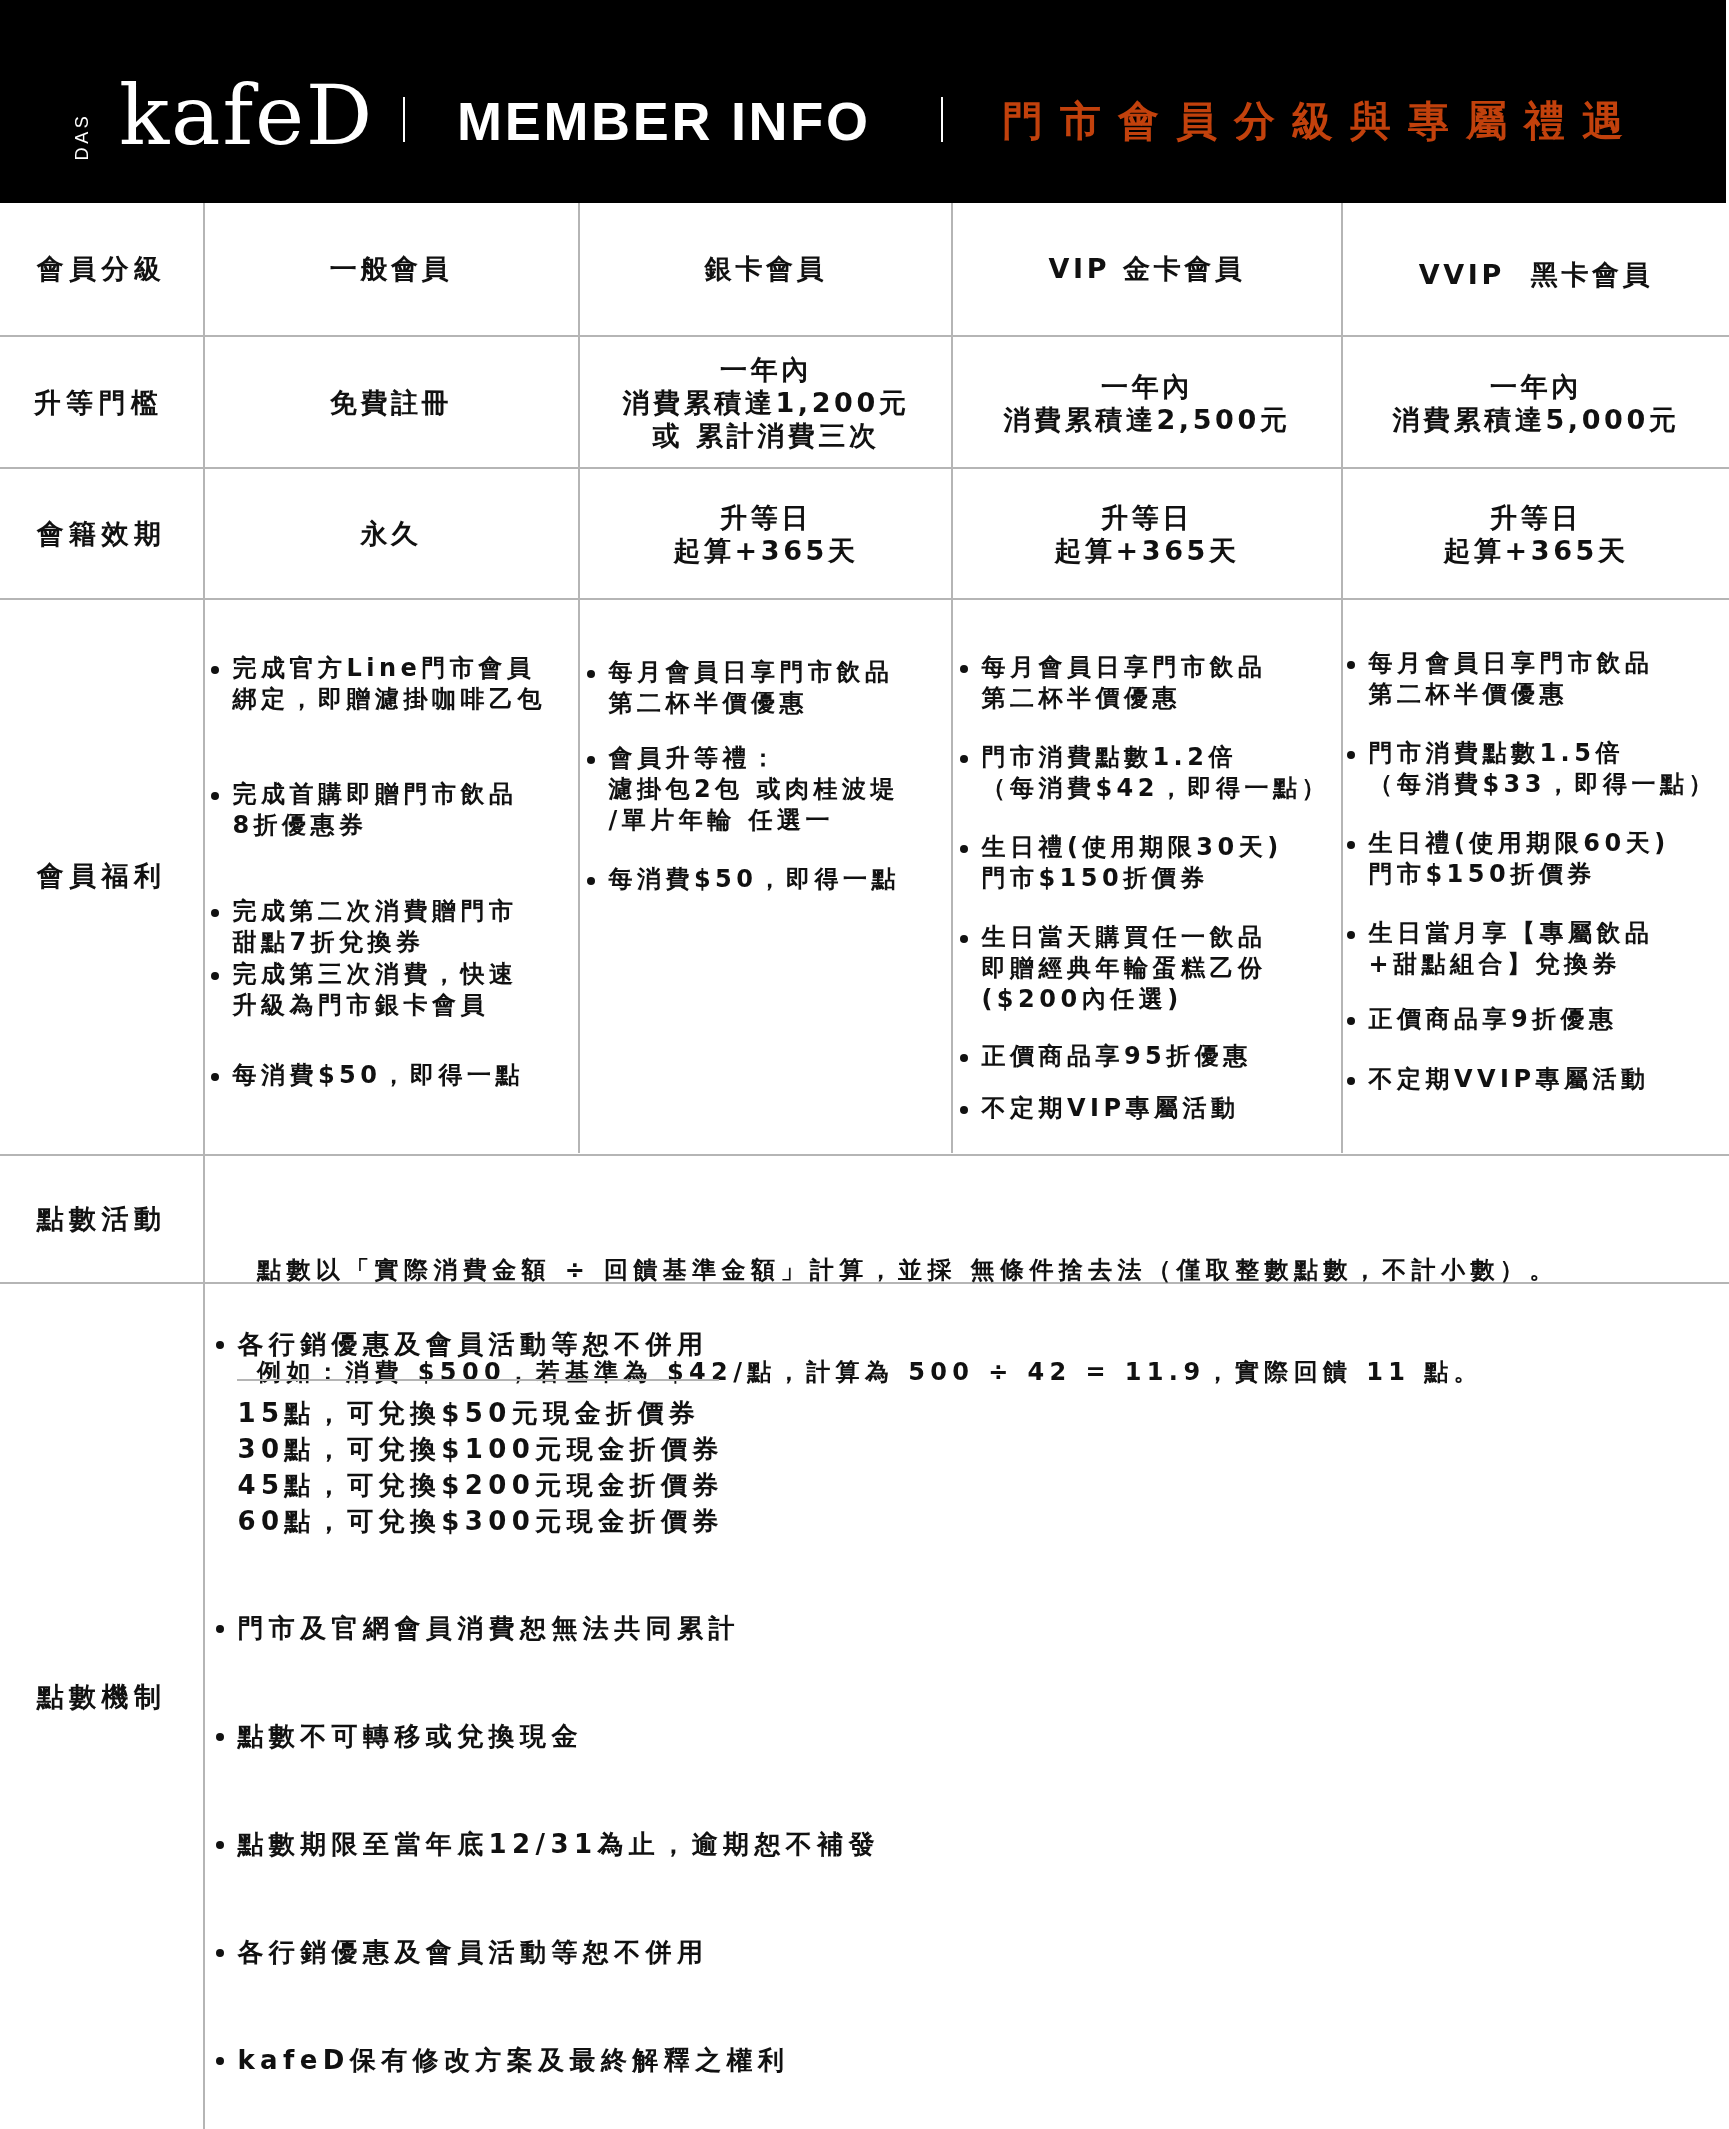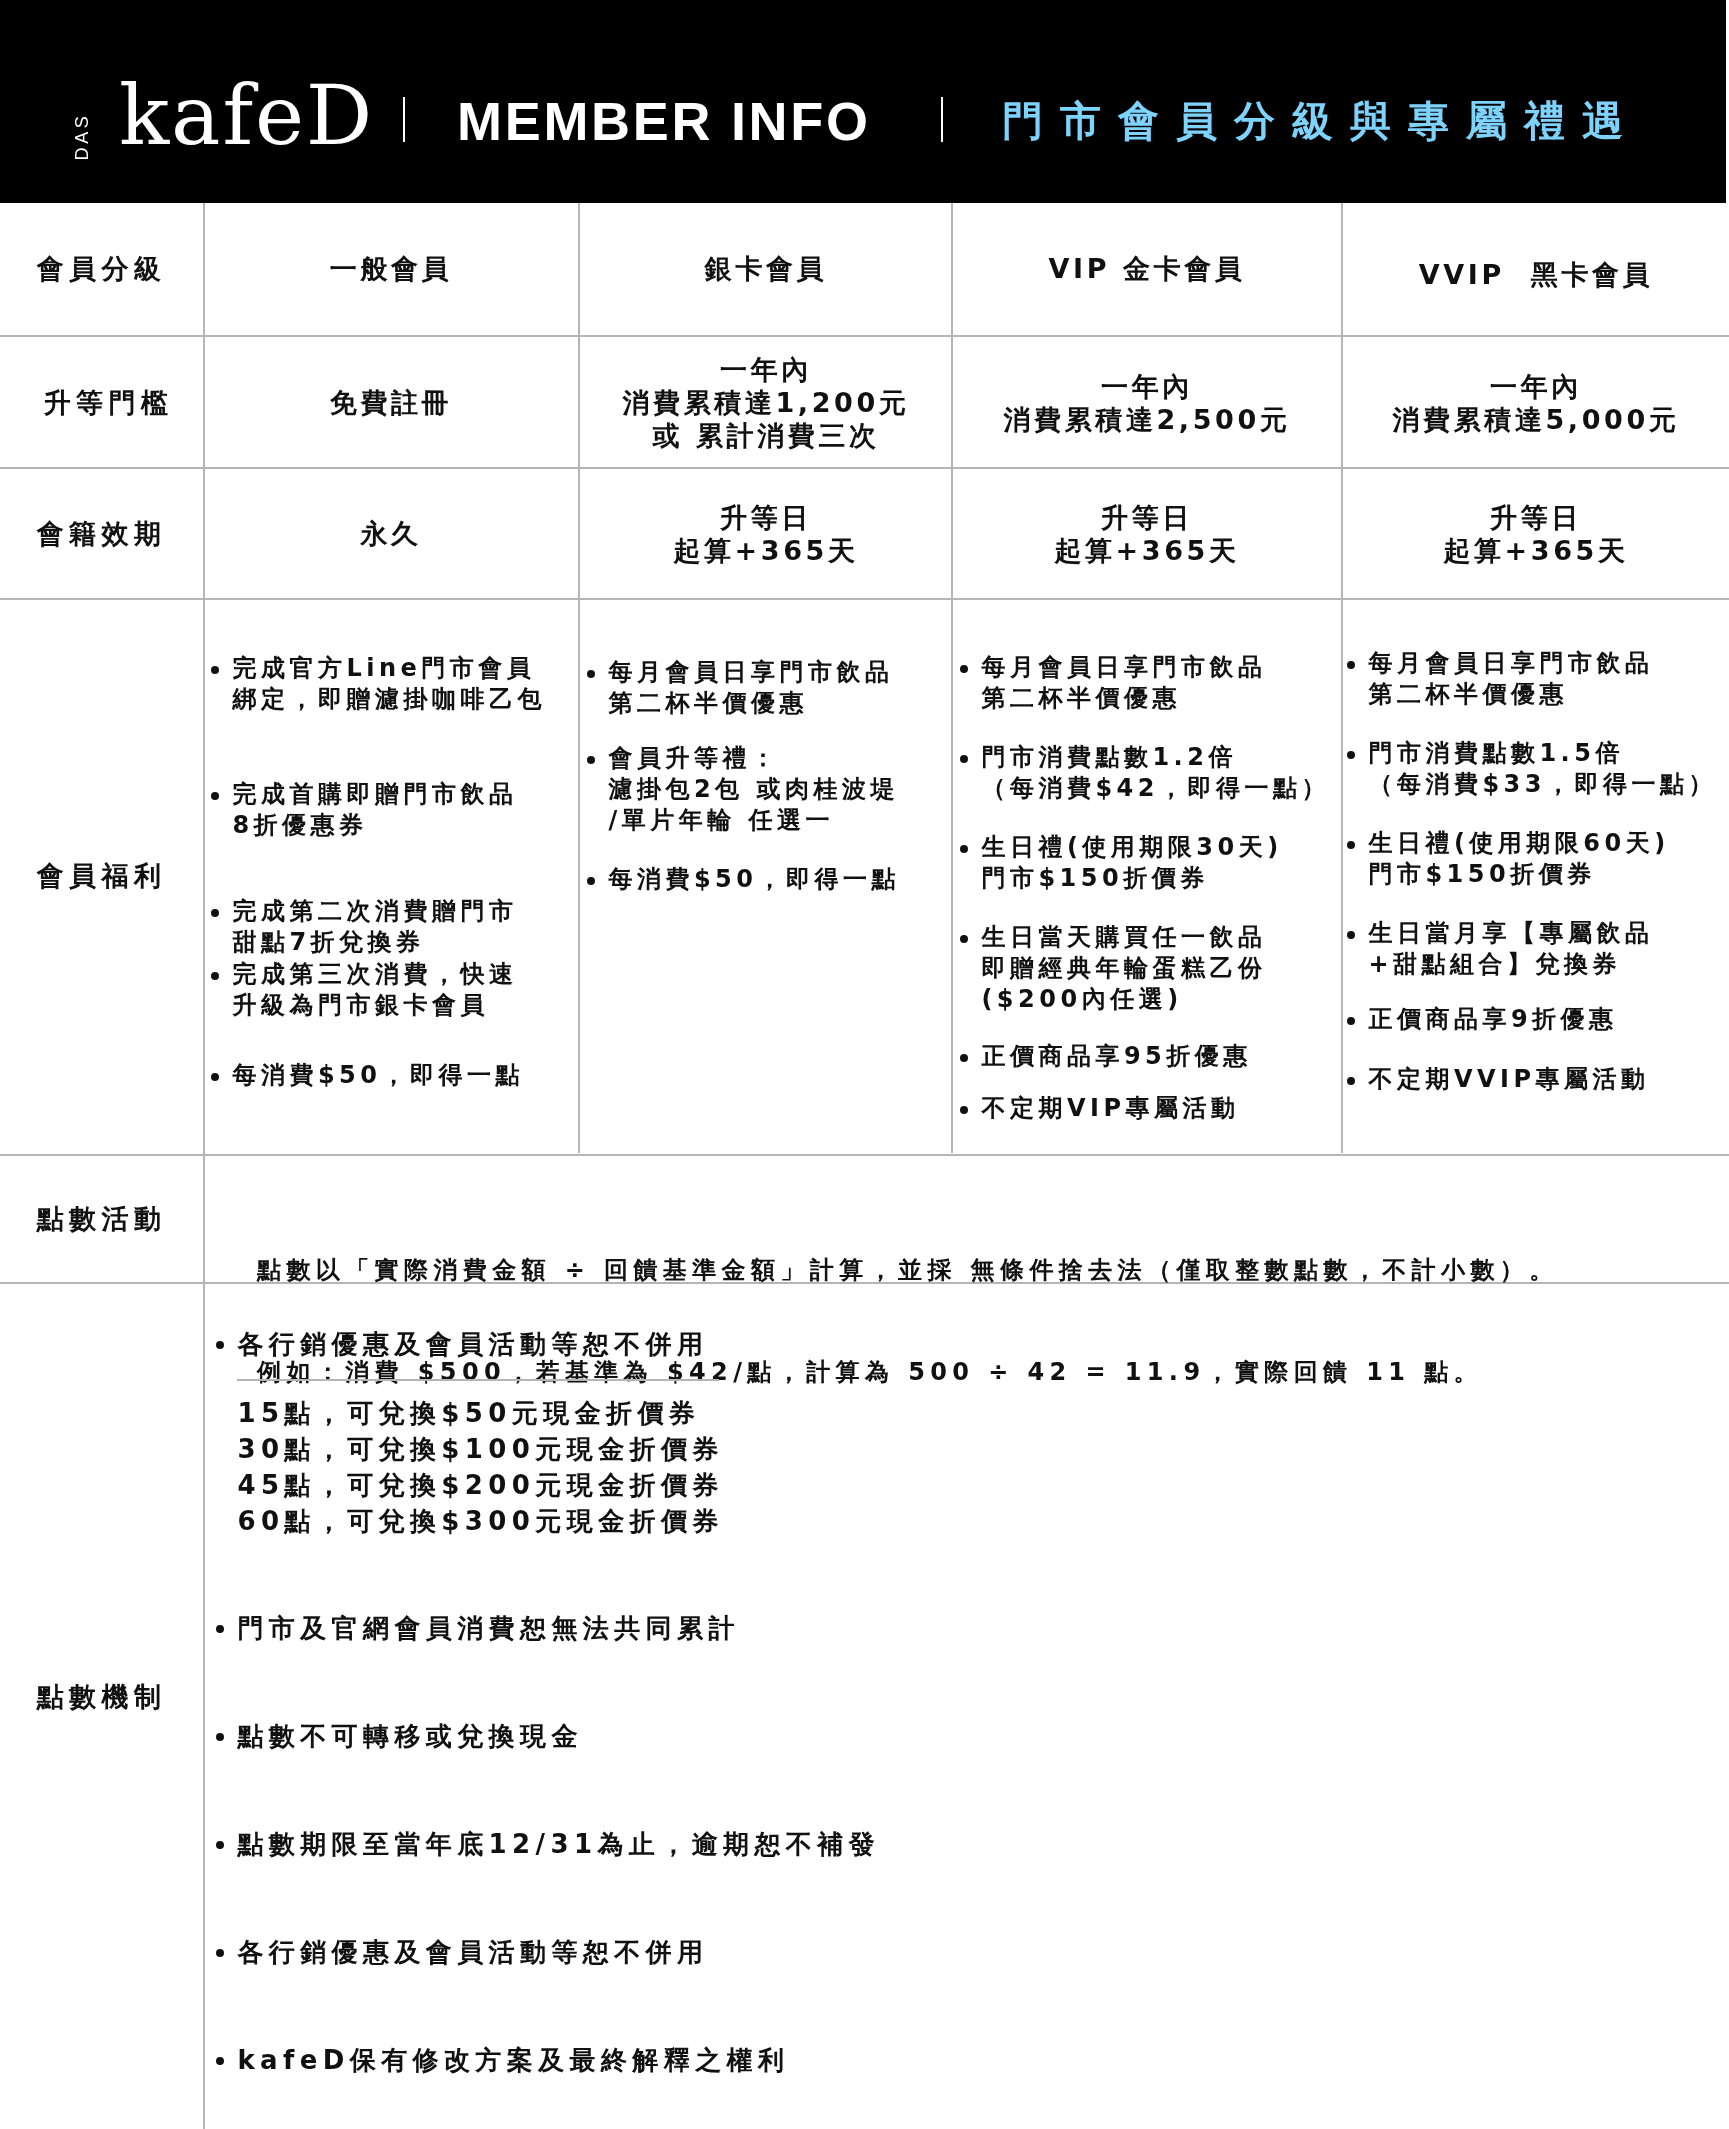--- a/index.html
+++ b/index.html
@@ -7,21 +7,21 @@
   body { font-family: "DejaVu Sans", "Liberation Sans", sans-serif; color: #111; position: relative; }
 
   .header { position: absolute; left: 0; top: 0; width: 1726px; height: 203px; background: #000; }
   .logo { position: absolute; left: 72px; top: 74px; height: 90px; display: flex; align-items: flex-end; color: #fff; }
   .logo-das { font-family: "Liberation Sans", sans-serif; font-size: 18px; letter-spacing: 3.6px; transform: rotate(-90deg); transform-origin: left bottom; position: absolute; left: 23.4px; top: 63px; width: 63px; height: 23.4px; white-space: nowrap; font-weight: 300; }
   .logo-kafed { position: absolute; left: 47px; top: 0; font-family: "DejaVu Serif", "Liberation Serif", serif; font-size: 83px; line-height: 83px; letter-spacing: 1.8px; font-weight: 300; color: #fff; }
   .sep { position: absolute; top: 97px; width: 1.8px; height: 45px; background: #fff; }
   .sep1 { left: 403px; }
   .sep2 { left: 941px; }
   .member-info { position: absolute; left: 457px; top: 94px; font-family: "Liberation Sans", sans-serif; font-size: 54px; line-height: 54px; font-weight: 700; color: #fff; letter-spacing: 2.7px; }
-  .zh-title { position: absolute; left: 1002px; top: 97px; font-size: 41px; line-height: 49px; font-weight: 700; color: #7dd3fc; letter-spacing: 17px; white-space: nowrap; }
+  .zh-title { position: absolute; left: 1002px; top: 97px; font-size: 41px; line-height: 49px; font-weight: 700; color: #c2410c; letter-spacing: 17px; white-space: nowrap; }
   .vline { position: absolute; width: 1.8px; background: #b5b5b5; }
   .hline { position: absolute; left: 0; width: 1729px; height: 1.8px; background: #b5b5b5; }
 
   .cell { position: absolute; display: flex; align-items: center; justify-content: center; text-align: center; }
   .label { font-size: 27px; font-weight: 700; letter-spacing: 5.4px; }
   .val { font-size: 27px; font-weight: 700; letter-spacing: 3.6px; line-height: 33px; }
 
   .benefits { position: absolute; font-size: 24px; font-weight: 700; letter-spacing: 4.5px; line-height: 31px; text-align: left; }
   .benefits li { list-style: none; position: relative; padding-left: 23.4px; }
   .benefits li::before { content: ""; position: absolute; left: 1.8px; top: 12.6px; width: 8px; height: 8px; border-radius: 50%; background: #111; }
@@ -60,21 +60,21 @@
   <div class="hline" style="top:598px;"></div>
   <div class="hline" style="top:1154px;"></div>
   <div class="hline" style="top:1282px;"></div>
 
   <div class="cell label" style="left:0; top:203px; width:203px; height:131px;">會員分級</div>
   <div class="cell val" style="left:204px; top:203px; width:374px; height:131px;">一般會員</div>
   <div class="cell val" style="left:580px; top:203px; width:372px; height:131px;">銀卡會員</div>
   <div class="cell val" style="left:953px; top:203px; width:388px; height:131px; white-space:pre;border-radius:25px;">VIP 金卡會員</div>
   <div class="cell val" style="left:1343px; top:209px; width:386px; height:131px; white-space:pre;">VVIP  黑卡會員</div>
 
-  <div class="cell label" style="left:12px; top:337px; width:193px; height:131px;">升等門檻</div>
+  <div class="cell label" style="left:2px; top:337px; width:193px; height:131px;">升等門檻</div>
   <div class="cell val" style="left:204px; top:337px; width:374px; height:131px; white-space:pre;">免費註冊</div>
   <div class="cell val" style="left:580px; top:337px; width:372px; height:131px; white-space:pre;">一年內
 消費累積達1,200元
 或 累計消費三次</div>
   <div class="cell val" style="left:953px; top:337px; width:388px; height:131px; white-space:pre;">一年內
 消費累積達2,500元</div>
   <div class="cell val" style="left:1343px; top:337px; width:386px; height:131px; white-space:pre;">一年內
 消費累積達5,000元</div>
 
   <div class="cell label" style="left:0; top:469px; width:203px; height:129px;">會籍效期</div>

